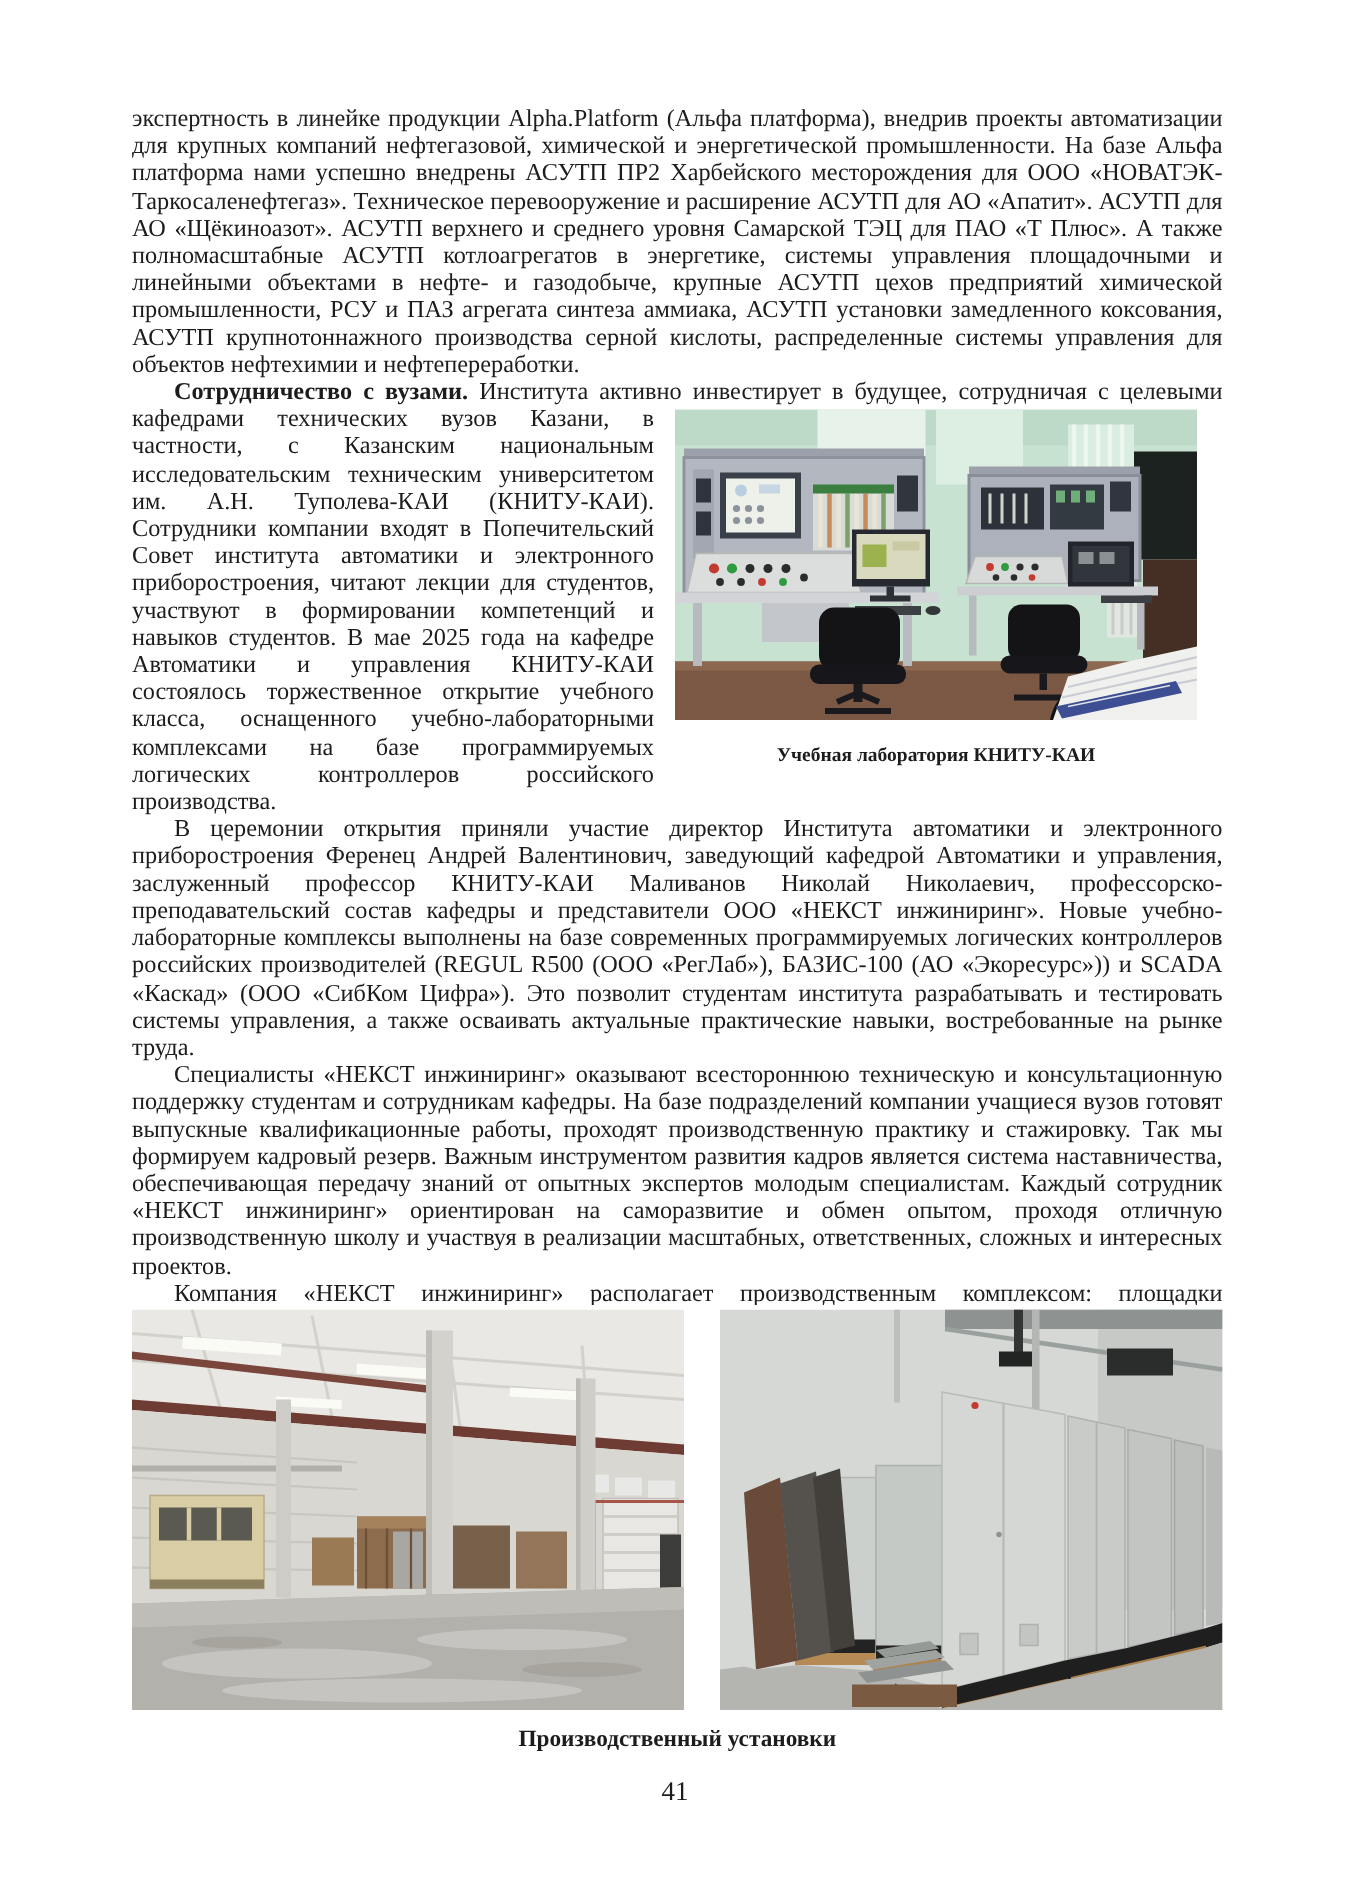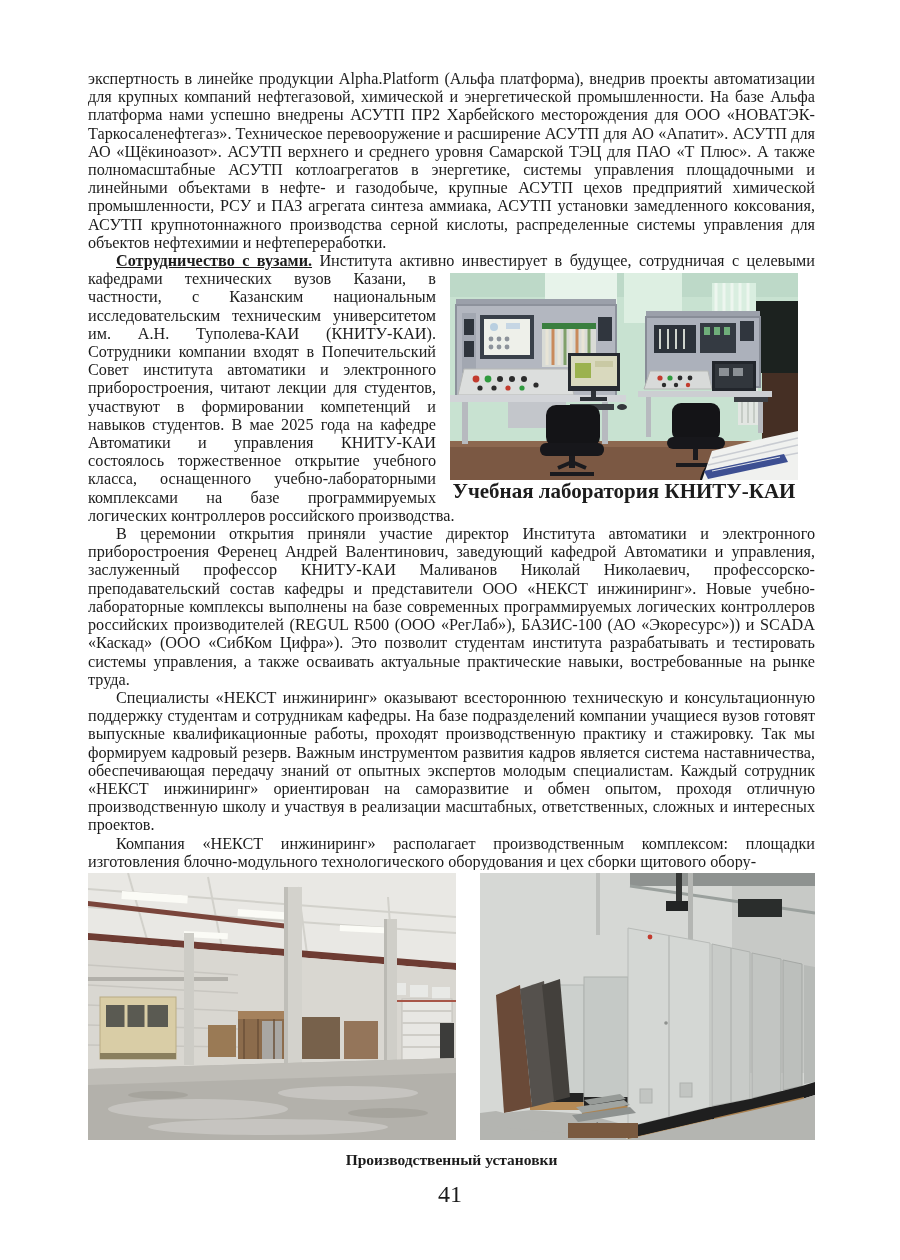--- a/index.html
+++ b/index.html
@@ -6,38 +6,38 @@
   .page{
     position:relative;width:900px;height:1260px;background:#ffffff;
     font-family:"Liberation Serif","DejaVu Serif",serif;color:#1c1c1c;overflow:hidden;
   }
   .text-block{
     position:absolute;left:88px;top:70px;width:727px;height:800px;overflow:hidden;
     font-size:16.2px;line-height:18.2px;text-align:justify;hyphens:none;
   }
   .para{margin:0;text-indent:28px;}
   .para.no-indent{text-indent:0;}
-  .lead{font-weight:bold;text-decoration:underline;}
+  .lead{font-weight:bold;}
   .photo-float{
     float:right;display:block;width:348px;margin:3px 17px 6px 14px;text-indent:0;
   }
   .photo-frame{display:block;line-height:0;}
   .fig-caption{
-    display:block;text-align:center;font-weight:bold;font-size:21px;
-    line-height:18px;margin-top:2px;text-indent:0;
+    display:block;text-align:center;font-weight:bold;font-size:13px;
+    line-height:18px;margin-top:14px;text-indent:0;
   }
   .fig-left{position:absolute;left:88px;top:873px;width:368px;height:267px;line-height:0;}
   .fig-right{position:absolute;left:480px;top:873px;width:335px;height:267px;line-height:0;}
   .bottom-caption{
     position:absolute;left:88px;top:1151px;width:727px;text-align:center;
     font-weight:bold;font-size:15.5px;line-height:18px;
   }
   .page-number{
     position:absolute;left:0;top:1184px;width:900px;text-align:center;
-    font-size:24px;line-height:20px;
+    font-size:18px;line-height:20px;
   }
   svg{display:block;}
 </style>
 </head>
 <body>
 
 <div class="page">
 
   <div class="text-block">
 

